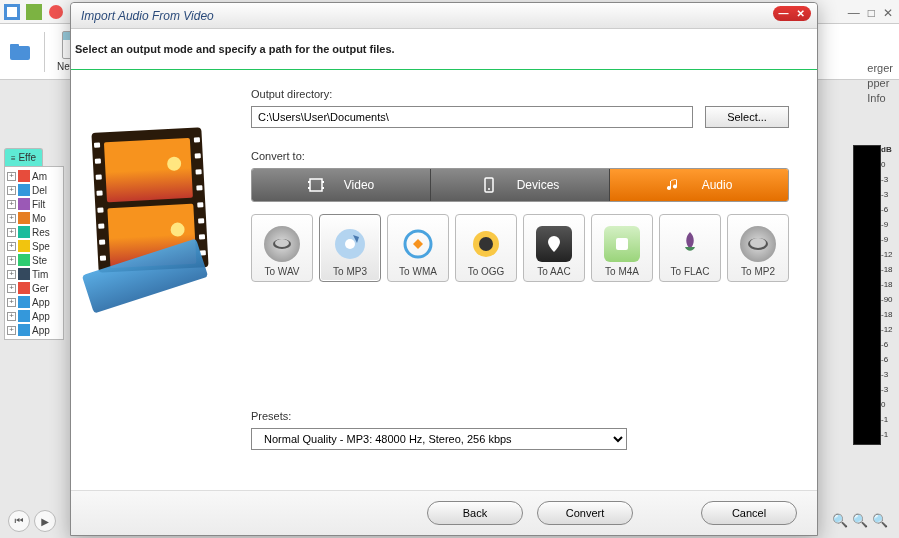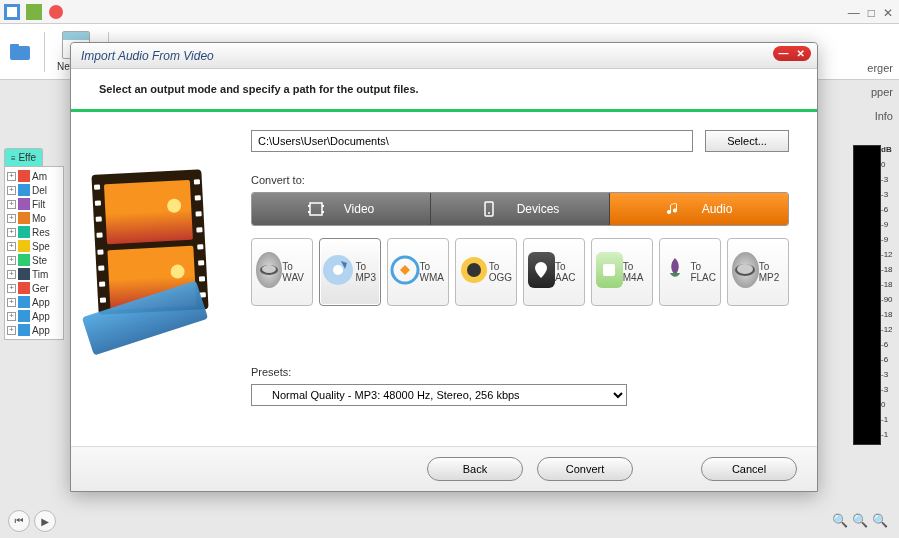--- a/index.html
+++ b/index.html
@@ -6,47 +6,47 @@
 body { background: #f0f0f0; width: 899px; height: 538px; overflow: hidden; position: relative; }
 
 
 .bg-app { position: absolute; top: 0; left: 0; width: 899px; height: 538px; background: #e8e8e8; }
 .bg-toolbar { height: 24px; background: #f5f5f5; border-bottom: 1px solid #ccc; display: flex; align-items: center; padding: 0 4px; gap: 6px; }
 .bg-icon { width: 16px; height: 16px; display: inline-block; }
 .bg-toolbar2 { height: 56px; background: #fff; border-bottom: 1px solid #ccc; padding: 4px 8px; display: flex; align-items: center; gap: 12px; }
 .bg-newfile { text-align: center; font-size: 10px; color: #333; }
 .bg-newfile .icon { width: 28px; height: 28px; background: linear-gradient(#9cd 30%, #fff 30%); border: 1px solid #aaa; margin: 0 auto 2px; border-radius: 2px; }
 .bg-divider { width: 1px; height: 40px; background: #ccc; }
-.bg-right-labels { position: absolute; right: 6px; top: 62px; font-size: 11px; color: #555; display: flex; flex-direction: column; gap: 12px; text-align: right; }
+.bg-right-labels { position: absolute; right: 6px; top: 62px; font-size: 11px; color: #555; display: flex; flex-direction: column; gap: 3px; }
 .bg-effects { position: absolute; left: 4px; top: 148px; width: 60px; font-size: 10px; color: #333; }
 .bg-effects-tab { background: #5eead4; border: 1px solid #bbb; border-bottom: none; padding: 3px 6px; font-size: 10px; display: inline-block; border-radius: 3px 3px 0 0; }
 .bg-tree { border: 1px solid #bbb; background: #fff; padding: 2px; }
 .bg-tree-item { display: flex; align-items: center; gap: 2px; padding: 1px 0; white-space: nowrap; overflow: hidden; }
 .tree-exp { font-size: 8px; color: #666; width: 9px; height: 9px; border: 1px solid #999; display: inline-flex; align-items: center; justify-content: center; line-height: 1; }
 .tree-icon { width: 12px; height: 12px; display: inline-block; }
 .bg-window-ctrls { position: absolute; right: 6px; top: 6px; display: flex; gap: 8px; font-size: 12px; color: #666; }
 
 
 .db-meter { position: absolute; right: 18px; top: 145px; width: 28px; height: 300px; background: #000; border: 1px solid #333; }
 .db-scale { position: absolute; right: 0; top: 145px; width: 18px; font-size: 8px; color: #333; }
 .db-scale div { height: 15px; text-align: right; padding-right: 10px; }
 
 
 .bg-bottom { position: absolute; bottom: 6px; left: 8px; display: flex; gap: 4px; }
 .bg-bottom-btn { width: 22px; height: 22px; border: 1px solid #bbb; border-radius: 50%; background: #f8f8f8; display: inline-flex; align-items: center; justify-content: center; font-size: 10px; color: #555; }
 .bg-zoom { position: absolute; bottom: 10px; right: 10px; display: flex; gap: 4px; }
 .bg-zoom span { font-size: 13px; color: #888; }
 
 
-.modal { position: absolute; left: 70px; top: 2px; width: 748px; height: 450px; background: #fff; border: 1px solid #888; box-shadow: 0 4px 20px rgba(0,0,0,0.3); border-radius: 4px 4px 0 0; display: flex; flex-direction: column; margin-top: 40px; }
+.modal { position: absolute; left: 70px; top: 2px; width: 748px; height: 534px; background: #fff; border: 1px solid #888; box-shadow: 0 4px 20px rgba(0,0,0,0.3); border-radius: 4px 4px 0 0; display: flex; flex-direction: column; }
 .modal-title { background: linear-gradient(#fefefe, #e6e6e6); height: 26px; display: flex; align-items: center; padding: 0 10px; border-bottom: 1px solid #ccc; border-radius: 4px 4px 0 0; position: relative; }
 .modal-title-text { font-size: 12px; color: #2a4a7a; font-style: italic; }
 .modal-close-group { position: absolute; right: 6px; top: 3px; display: flex; background: linear-gradient(#e53935, #c62828); border-radius: 10px; padding: 2px 6px; gap: 8px; }
 .modal-close-btn { color: #fff; font-size: 10px; cursor: pointer; font-weight: bold; }
-.modal-instruction { padding: 14px 28px; font-size: 11px; font-weight: bold; color: #222; border-bottom: 3px solid #22c55e; }
+.modal-instruction { padding: 14px 4px; font-size: 11px; font-weight: bold; color: #222; border-bottom: 1px solid #22c55e; }
 .modal-body { flex: 1; display: flex; }
 .modal-left { width: 200px; display: flex; align-items: flex-start; justify-content: center; padding-top: 60px; }
 .film-icon { width: 130px; height: 160px; position: relative; }
 .film-strip { position: absolute; width: 110px; height: 140px; background: #2a1a0a; border-radius: 4px; transform: rotate(-3deg); }
 .film-frame { position: absolute; left: 12px; width: 86px; height: 60px; background: linear-gradient(#f7931e 50%, #c0392b 100%); border-radius: 2px; }
 .film-frame.f1 { top: 10px; }
 .film-frame.f2 { top: 76px; }
 .film-sun { position: absolute; width: 14px; height: 14px; background: #ffe680; border-radius: 50%; top: 18px; left: 62px; }
 .film-holes { position: absolute; top: 4px; width: 6px; height: 130px; display: flex; flex-direction: column; justify-content: space-around; }
 .film-holes.left { left: 2px; }
@@ -61,25 +61,25 @@
 .select-btn { width: 84px; height: 22px; background: linear-gradient(#fdfdfd, #e4e4e4); border: 1px solid #888; font-size: 11px; cursor: pointer; }
 
 .tabs { display: flex; height: 34px; margin-bottom: 12px; border-radius: 3px; overflow: hidden; border: 1px solid #999; }
 .tab { flex: 1; display: flex; align-items: center; justify-content: center; gap: 20px; font-size: 12px; color: #fff; cursor: pointer; }
 .tab.inactive { background: linear-gradient(#8a8a8a, #5e5e5e); }
 .tab.active { background: linear-gradient(#ff9a2e, #e46f00); }
 .tab-sep { width: 1px; background: #444; }
 .tab-icon { width: 16px; height: 16px; }
 
 .formats { display: flex; gap: 6px; margin-bottom: 28px; }
-.fmt { width: 62px; height: 68px; border: 1px solid #bbb; border-radius: 4px; background: linear-gradient(#fff, #f0f0f0); display: flex; flex-direction: row; align-items: center; justify-content: flex-end; padding: 4px; cursor: pointer; font-size: 10px; color: #444; position: relative; }
+.fmt { width: 62px; height: 68px; border: 1px solid #bbb; border-radius: 4px; background: linear-gradient(#fff, #f0f0f0); display: flex; flex-direction: column; align-items: center; justify-content: flex-end; padding: 4px; cursor: pointer; font-size: 10px; color: #444; position: relative; }
 .fmt.selected { border-color: #888; background: linear-gradient(#fff, #e4e4e4); box-shadow: inset 0 0 0 1px #fff; }
 .fmt-icon { width: 36px; height: 36px; margin-bottom: 4px; border-radius: 50%; display: flex; align-items: center; justify-content: center; }
 
-.presets-select { width: 376px; border: 1px solid #888; padding: 3px 16px; font-size: 11px; height: 22px; background: #fff; }
+.presets-select { width: 376px; border: 1px solid #888; padding: 3px 8px; font-size: 11px; height: 22px; background: #fff; }
 
 .modal-footer { border-top: 1px solid #ddd; padding: 10px 20px; display: flex; justify-content: flex-end; gap: 14px; background: linear-gradient(#f8f8f8, #ececec); }
 .footer-btn { min-width: 96px; height: 24px; border: 1px solid #888; border-radius: 12px; background: linear-gradient(#fdfdfd, #dcdcdc); font-size: 11px; cursor: pointer; }
 </style>
 </head>
 <body>
 
 <div class="bg-app">
   <div class="bg-toolbar">
     <span class="bg-icon"><svg viewBox="0 0 16 16">
@@ -280,20 +280,21 @@
               <div class="film-sun"></div>
             </div>
           <div class="film-frame f2">
               <div class="film-sun"></div>
             </div>
         </div>
         <div class="film-ribbon"></div>
       </div>
     </div>
     <div class="modal-right">
+      <div class="field-label">Output directory:</div>
       <div class="path-row">
         <input class="path-input" type="text" value="C:\Users\User\Documents\" style="">
         <button class="select-btn">Select...</button>
       </div>
 
       <div class="field-label">Convert to:</div>
       <div class="tabs">
         <div class="tab inactive">
           <span class="tab-icon"><svg viewBox="0 0 16 16">
                 <rect x="2" y="2" width="12" height="12" fill="none" stroke="#fff" stroke-width="1.5"></rect>

